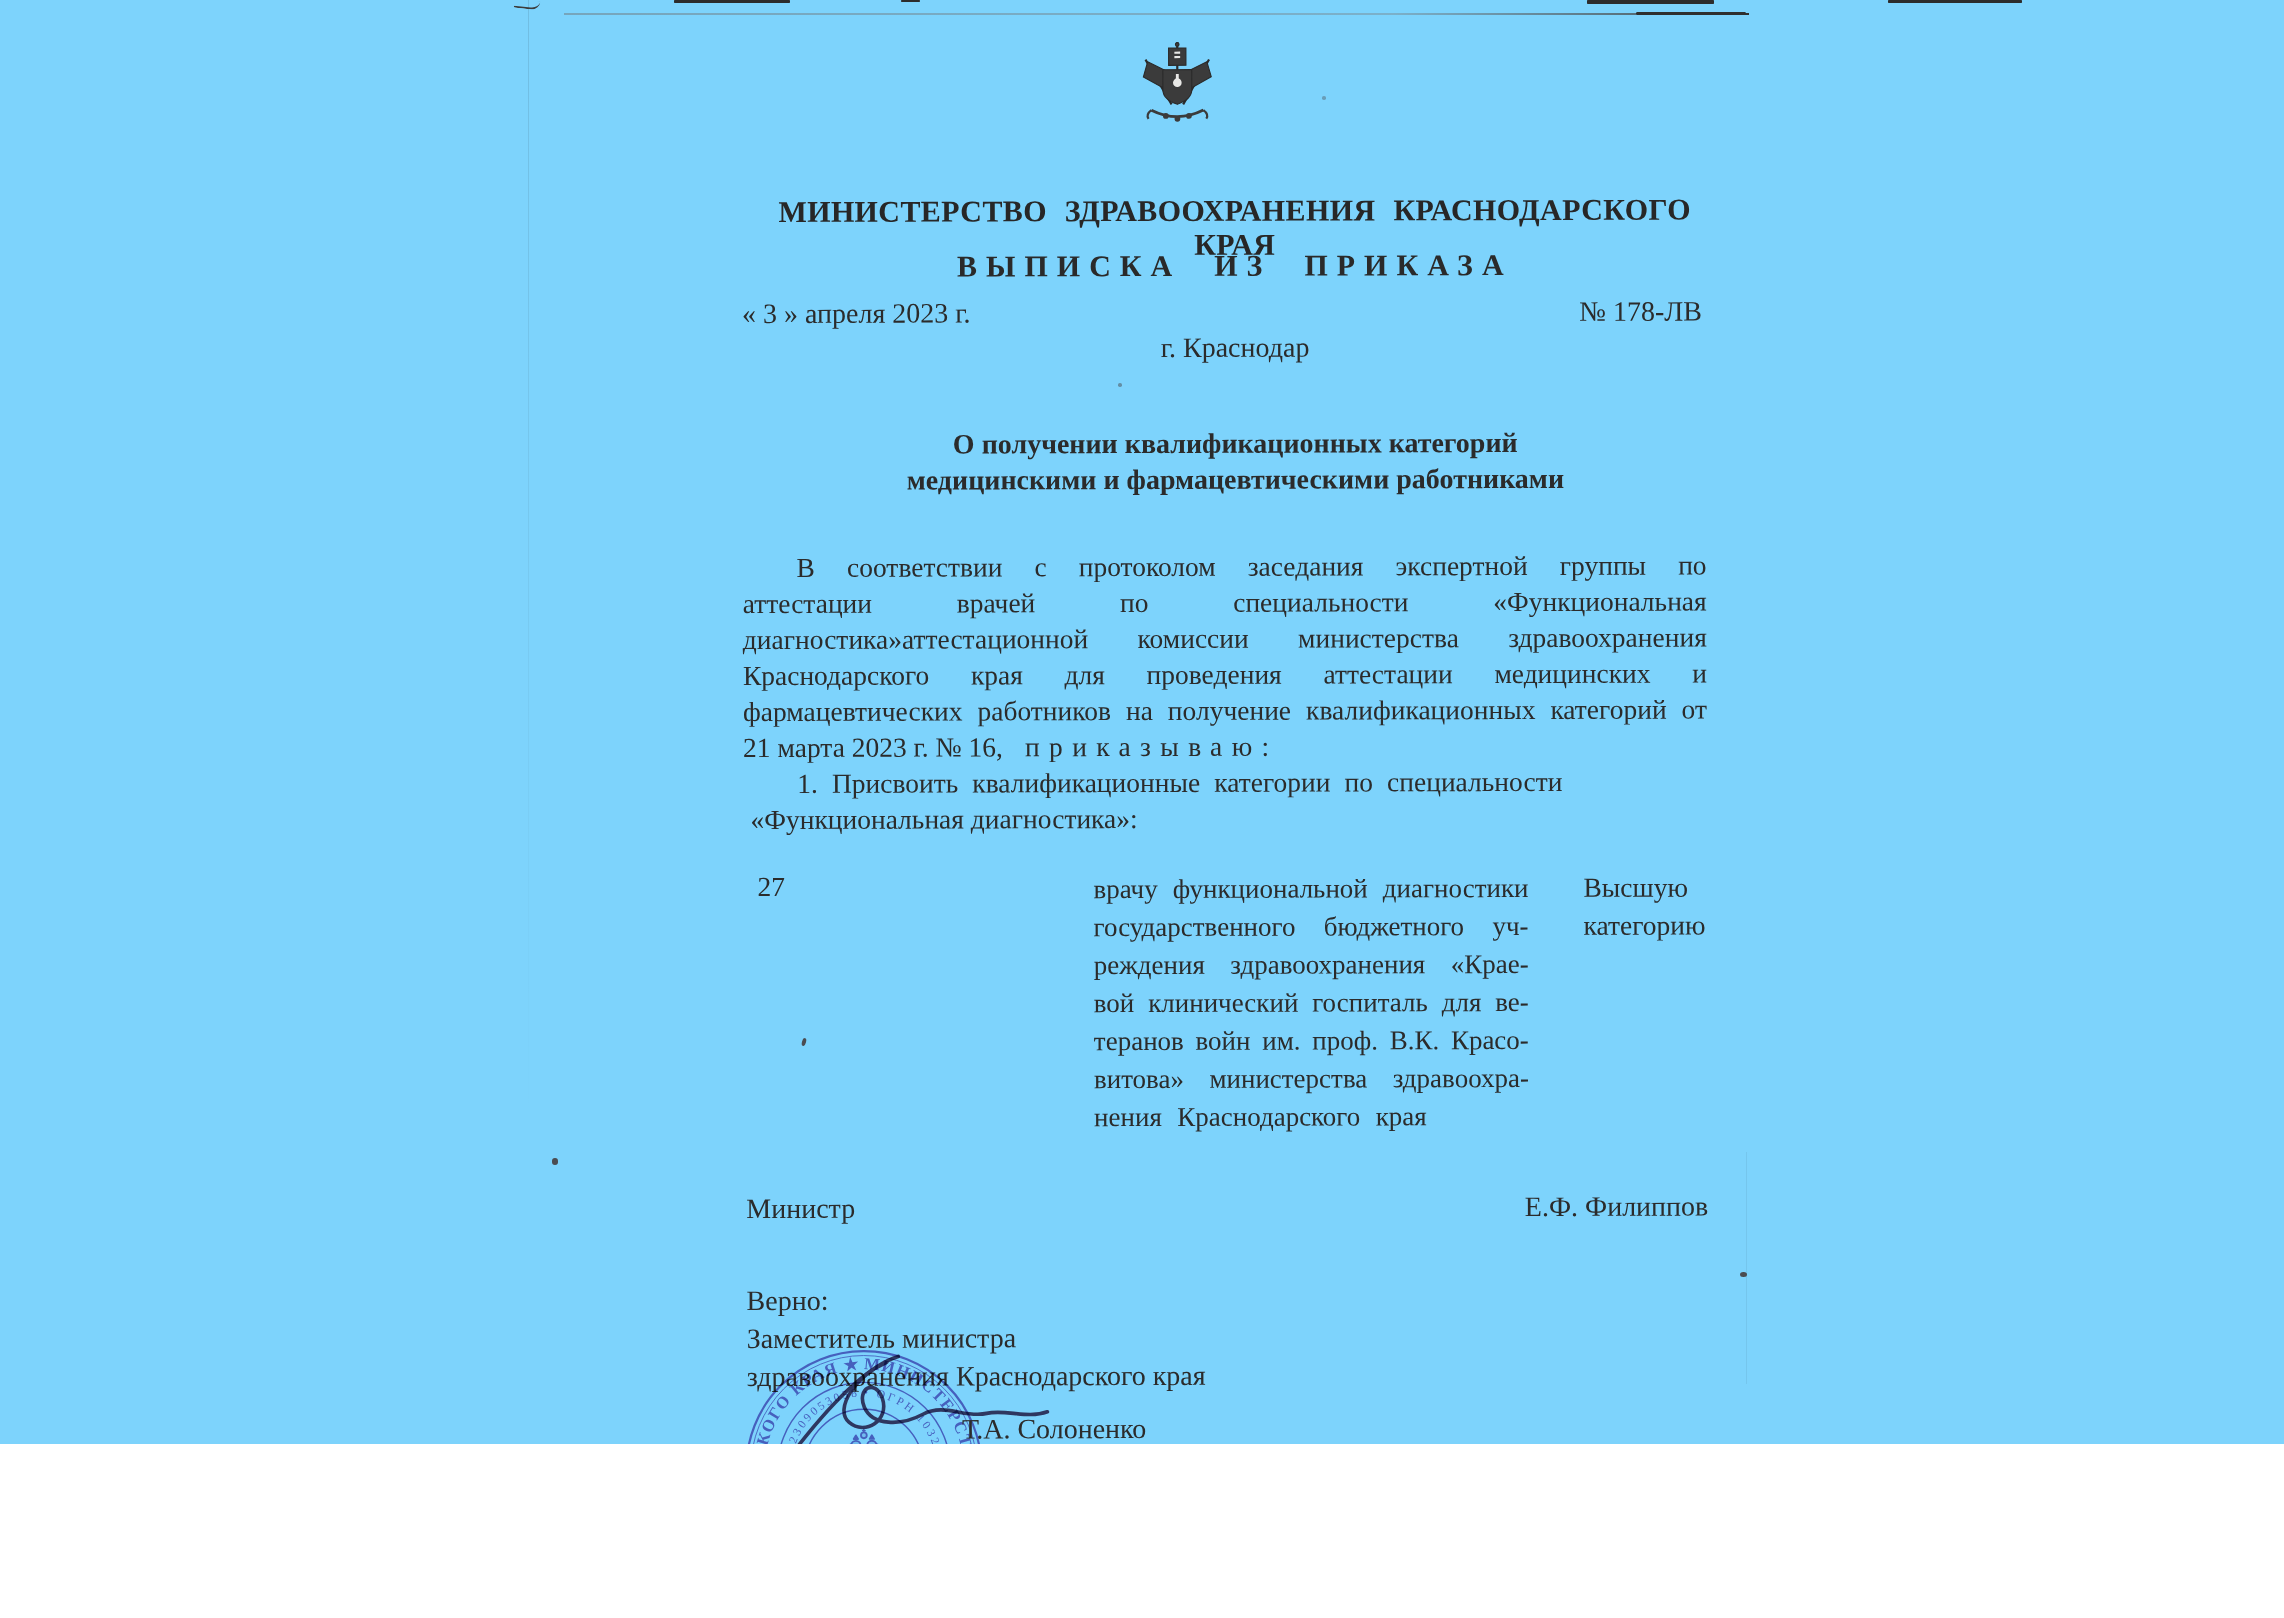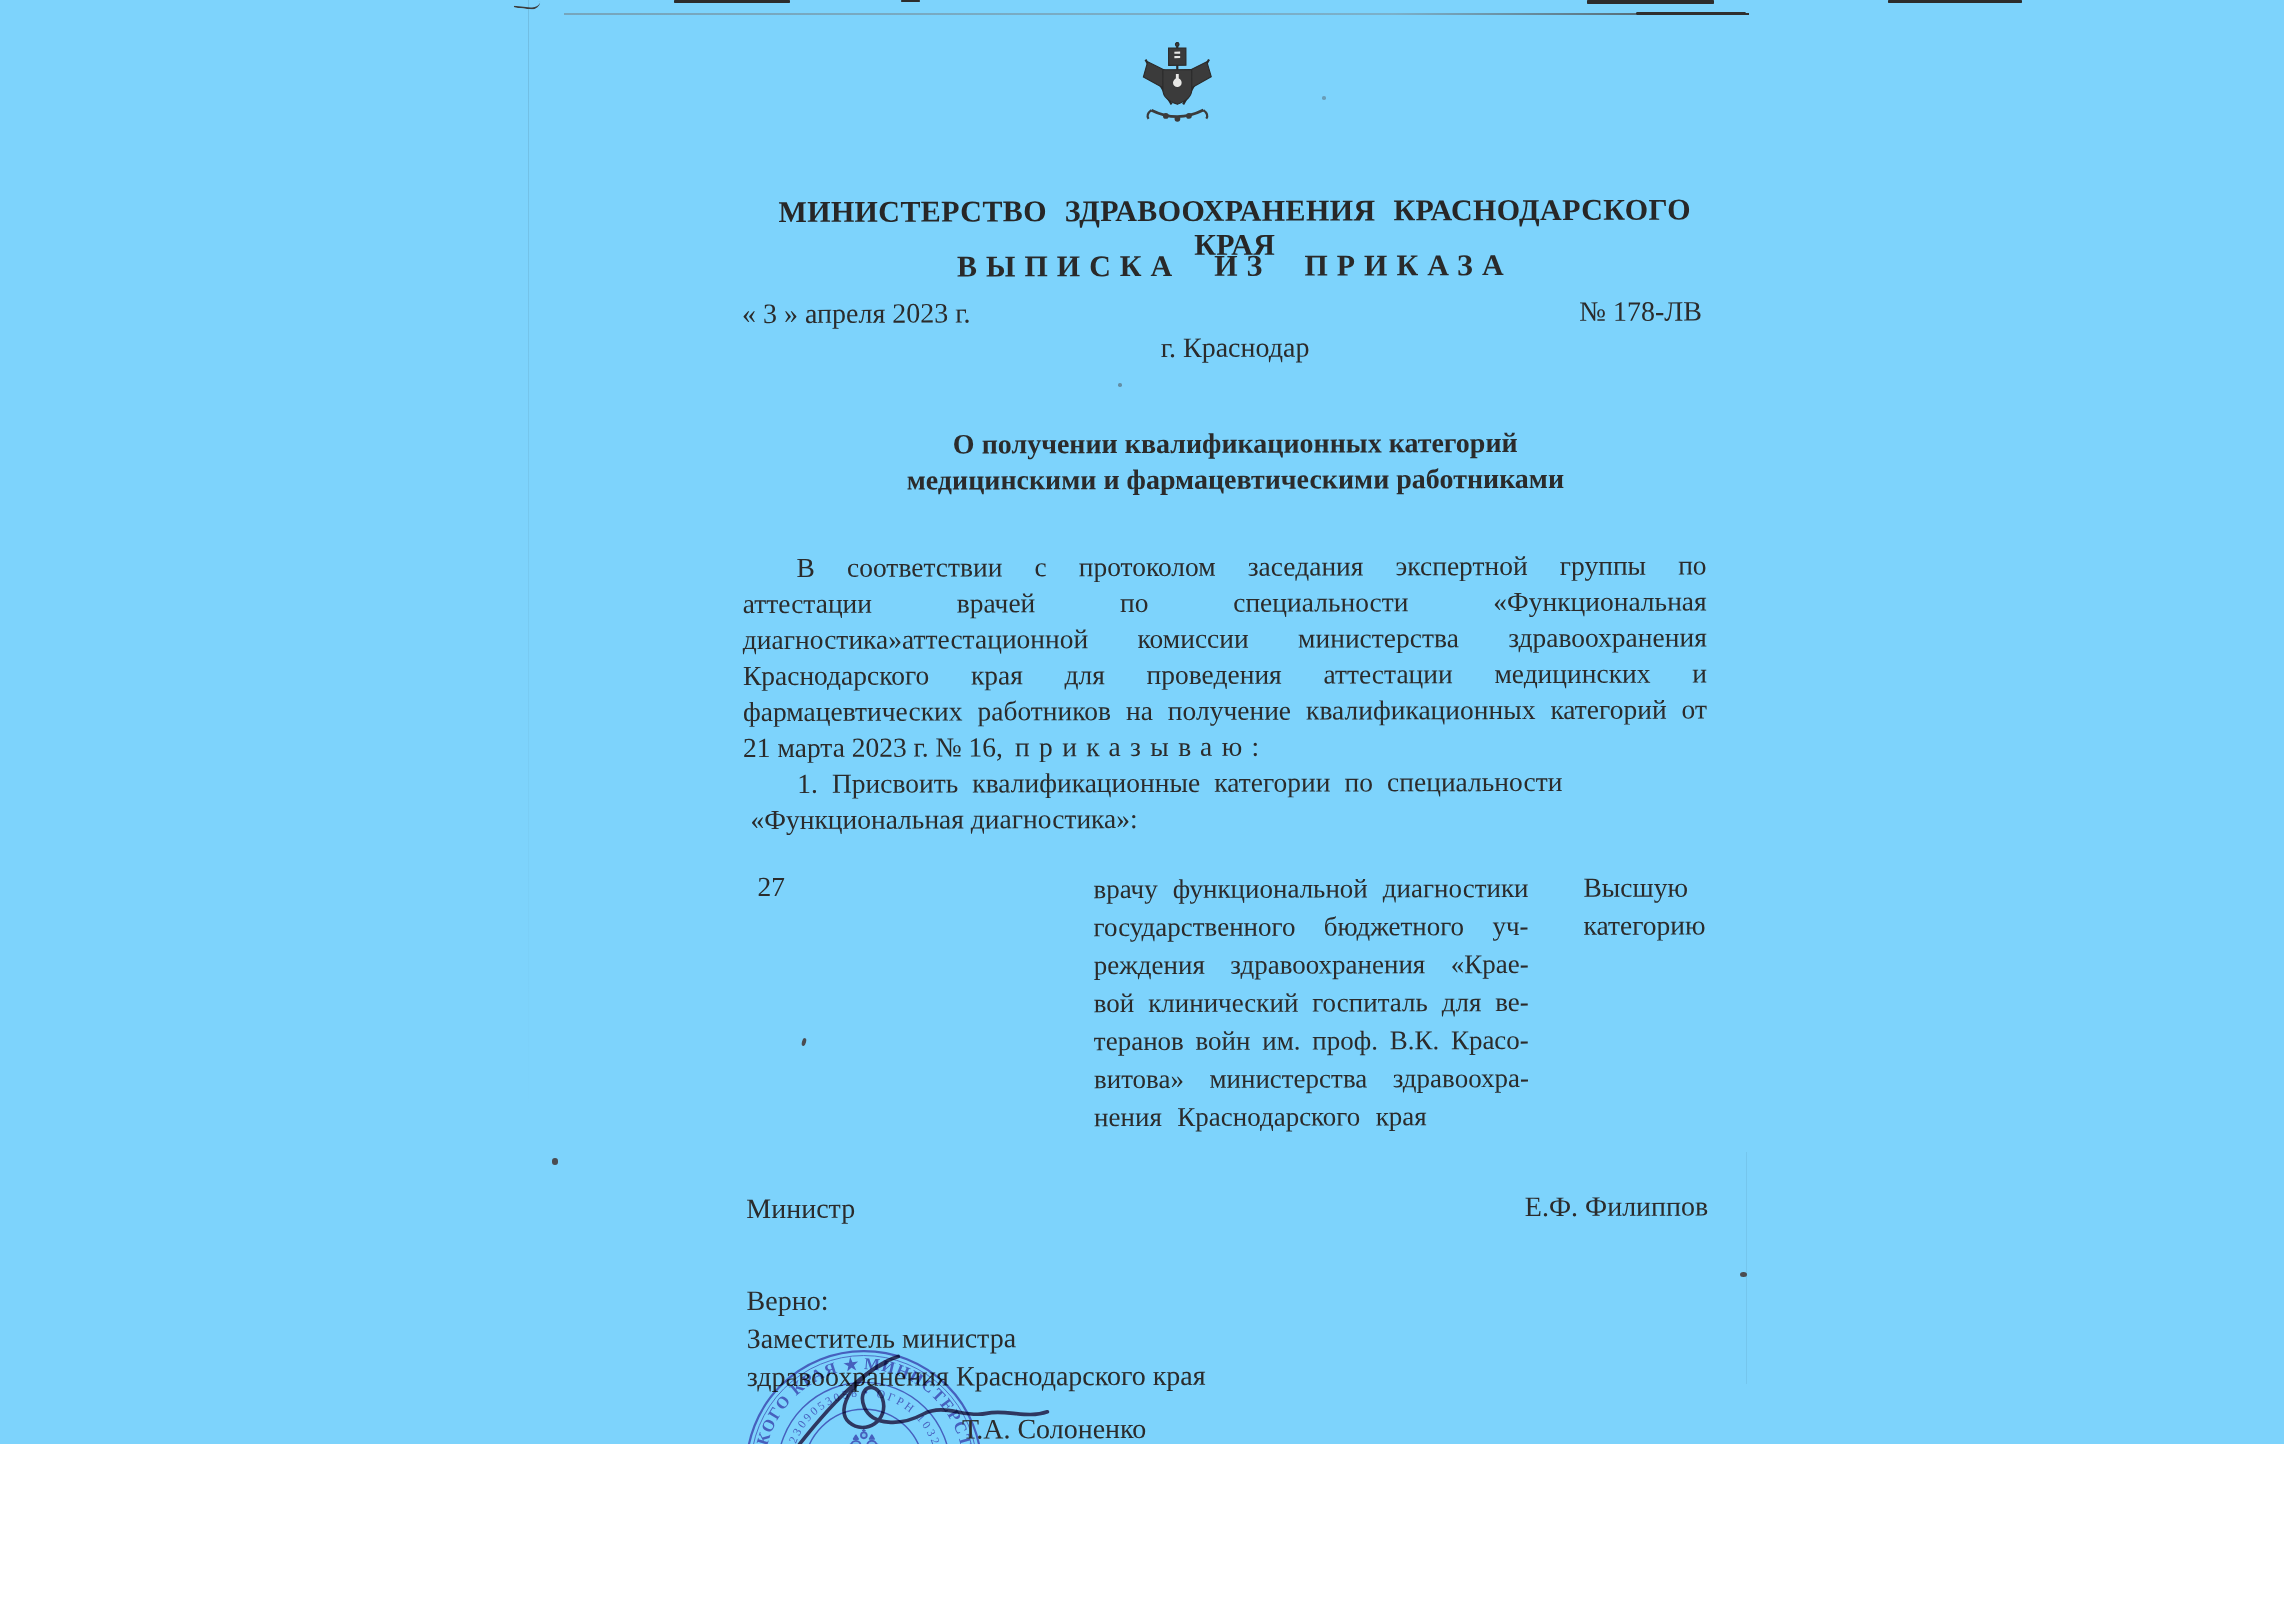--- a/index.html
+++ b/index.html
@@ -32,21 +32,21 @@
   .daterow .num{margin-right:4px;}
   .city{top:332px;font-size:28px;}
   .subject{font-size:28px;font-weight:bold;line-height:36px;}
   .subject1{top:426px;}
   .subject2{top:462px;}
   
   .bodyblock{left:743px;top:549px;width:964px;font-size:27.5px;}
   .bline{line-height:36px;height:36px;white-space:nowrap;}
   .jline{text-align:justify;text-align-last:justify;white-space:normal;}
   .indent{text-indent:54px;}
-  .spaced-word{letter-spacing:.34em;margin-left:12px;}
+  .spaced-word{letter-spacing:.34em;margin-left:22px;}
   .ws{word-spacing:7.2px;}
   .ml8{margin-left:7.2px;}
   
   .t-num{left:757px;top:870px;font-size:27.5px;}
   .t-name{left:807px;top:870px;width:239px;font-size:27.5px;line-height:38px;}
   .t-assign{left:1093px;top:870px;width:435px;font-size:27px;line-height:38px;}
   .t-assign .jl{text-align:justify;text-align-last:justify;}
   .t-assign .last{word-spacing:8.7px;}
   .t-cat{left:1583px;top:870px;width:145px;font-size:27.5px;line-height:38px;}
   

